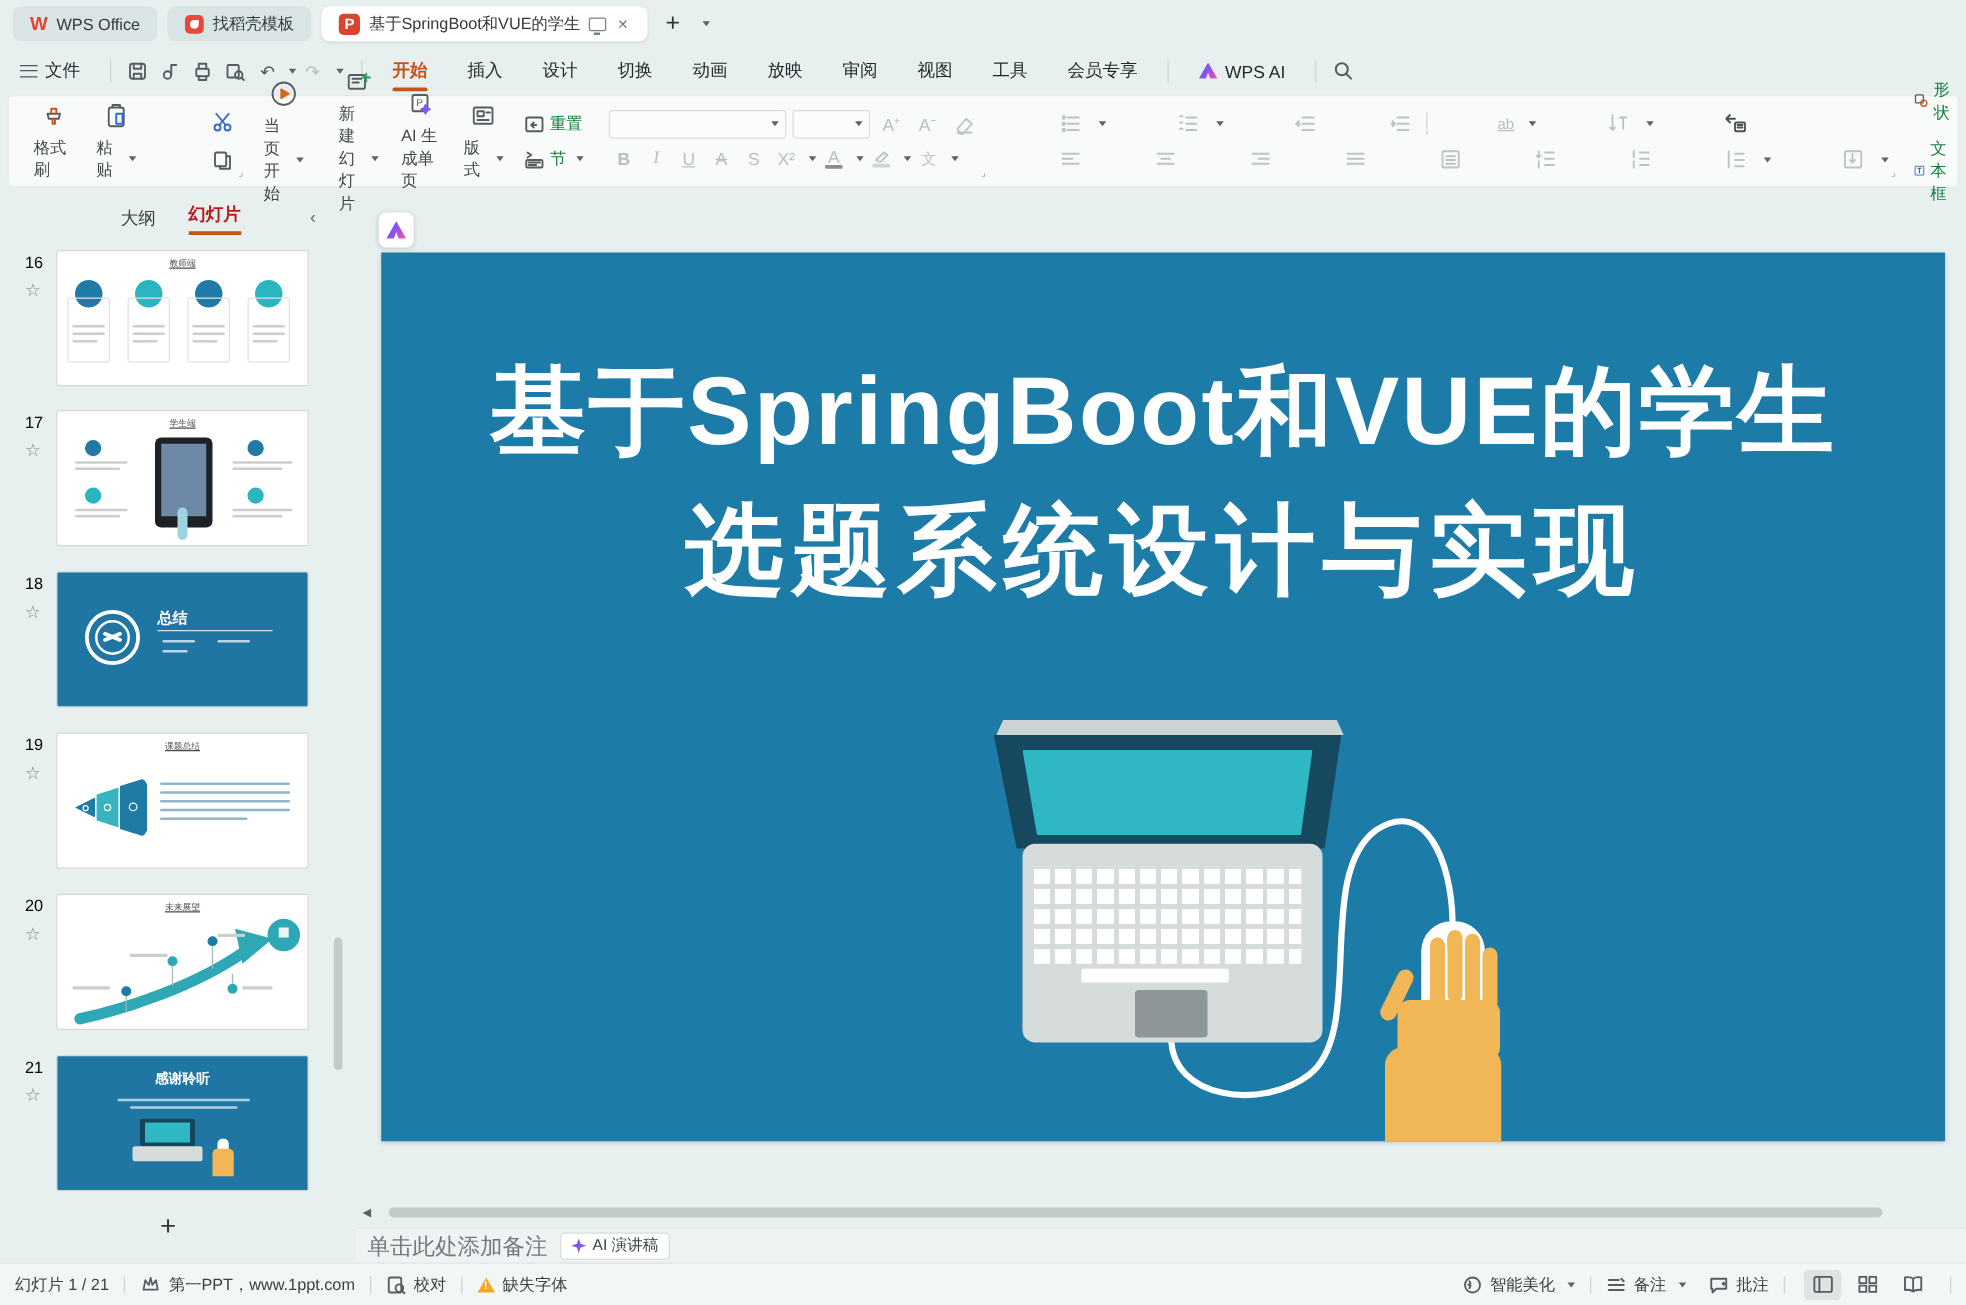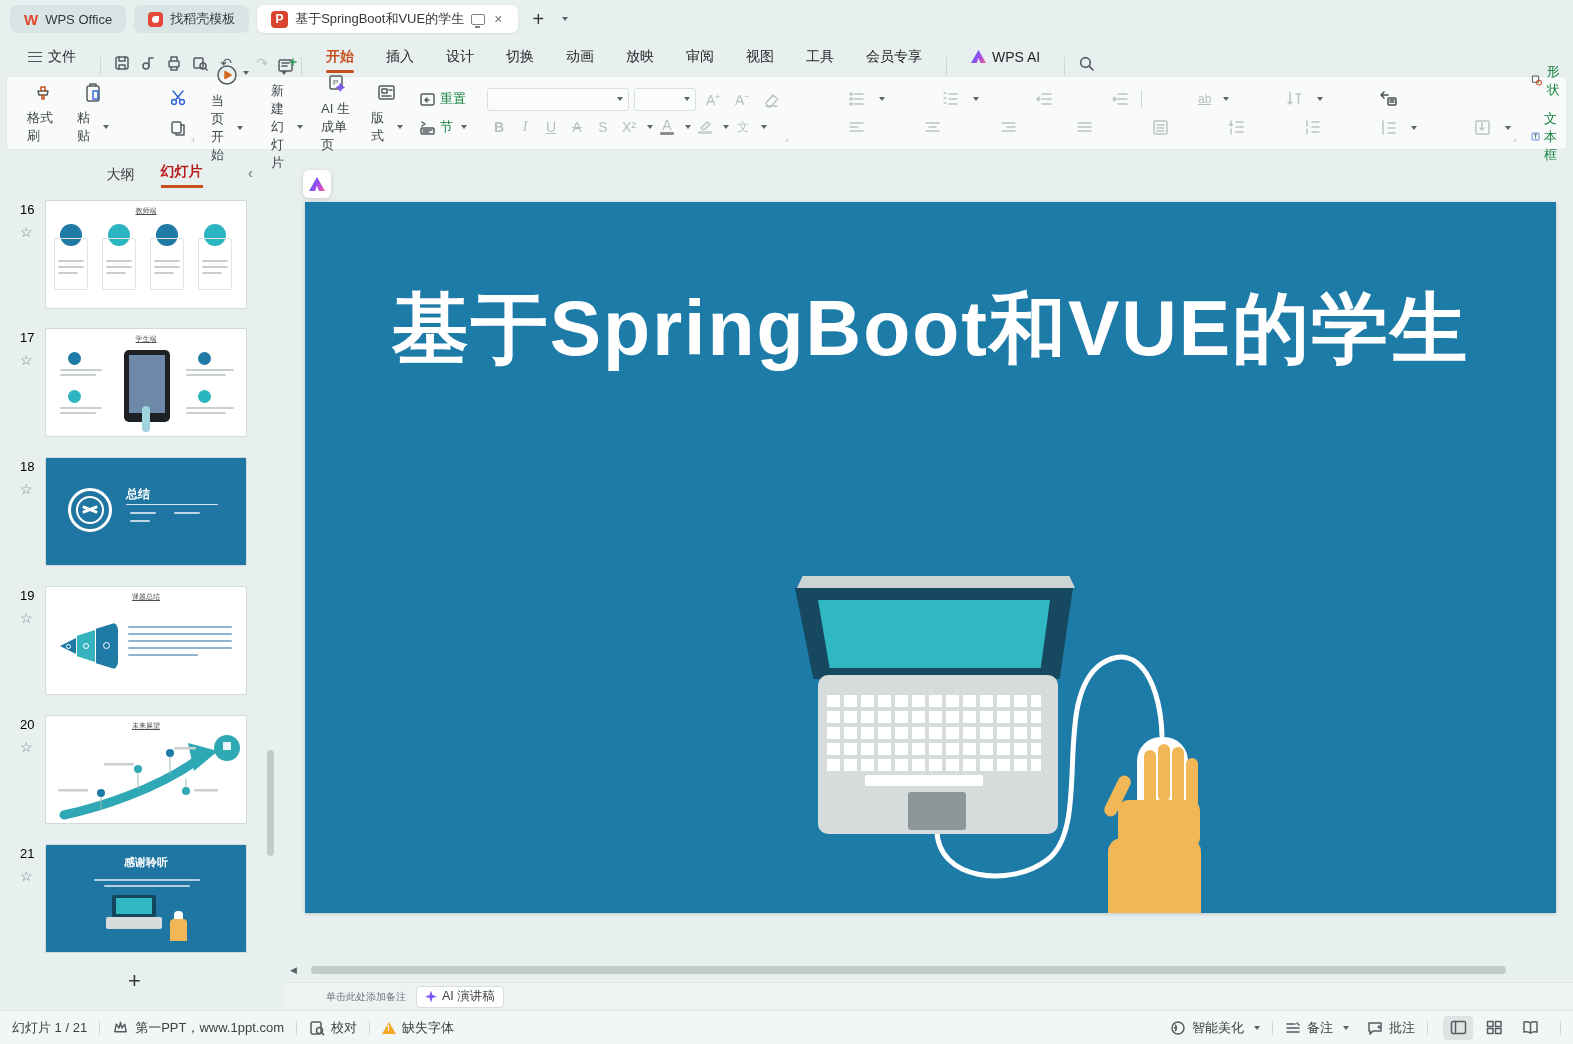--- a/index.html
+++ b/index.html
@@ -17,21 +17,21 @@
   .logo-docer { width:15px; height:15px; border-radius:4px; background:#e8473c; position:relative; }
   .logo-docer::after{content:"";position:absolute;left:4px;top:4px;width:7px;height:7px;border-radius:50% 0 50% 50%;background:#fff;}
   .logo-ppt { width:17px; height:17px; border-radius:4px; background:#d8442e; color:#fff; font-weight:bold; font-size:12px; display:flex; align-items:center; justify-content:center; }
   .mini-monitor { width:14px; height:11px; border:1.4px solid #7b8387; border-radius:2px; position:relative; }
   .mini-monitor::after{content:"";position:absolute;left:3px;bottom:-4px;width:5px;height:2px;background:#7b8387;}
   .tab-x { color:#6d7579; font-size:14px; padding:0 2px; }
   .tb-plus { font-size:20px; color:#33383b; padding:0 6px; }
   .caret { display:inline-block; width:0; height:0; border-left:3.5px solid transparent; border-right:3.5px solid transparent; border-top:4.5px solid #5c6367; margin-left:4px; }
 
   
-  .menubar { left:0; top:38px; width:1573px; height:37px; display:flex; align-items:flex-end; padding-left:26px; font-size:14px; color:#24282b; }
+  .menubar { left:0; top:38px; width:1573px; height:37px; display:flex; align-items:center; padding-left:14px; font-size:14px; color:#24282b; }
   .menu-item { padding:0 16px; height:100%; display:flex; align-items:center; position:relative; }
   .menu-item.active { color:#c6511f; font-weight:bold; }
   .menu-item.active::after { content:""; position:absolute; left:16px; right:16px; bottom:2px; height:3px; border-radius:2px; background:#c6511f; }
   .vdiv { width:1px; height:18px; background:#ccd6d5; margin:0 8px; }
   .qbtn { width:26px; height:24px; display:flex; align-items:center; justify-content:center; color:#51585c; }
   .hamburger { width:14px; height:10px; border-top:1.6px solid #51585c; border-bottom:1.6px solid #51585c; position:relative; margin-right:6px;}
   .hamburger::after{content:"";position:absolute;left:0;top:3.2px;width:14px;height:1.6px;background:#51585c;}
   .ai-tri { width:15px; height:13px; clip-path:polygon(50% 0,100% 100%,62% 100%,50% 62%,38% 100%,0 100%); background:linear-gradient(120deg,#2b6bf3,#a44bf0 55%,#f05c8e); margin-right:6px; }
 
   
@@ -43,21 +43,21 @@
   .icbox { width:22px; height:22px; display:flex; align-items:center; justify-content:center;margin-left:46px; }
   svg.ic { stroke:#565c60; fill:none; stroke-width:1.5; stroke-linecap:round; stroke-linejoin:round; }
   .combo { height:23px; background:#fbfdfc; border:1px solid #d8dfde; border-radius:3px; display:flex; align-items:center; justify-content:flex-end; padding:0 5px; }
   .fbtn { min-width:24px; height:23px; display:flex; align-items:center; justify-content:center; font-size:14px; color:#54595d; border-radius:3px; }
   .fbtn.dis, .dis { color:#b7bfbf !important; }
   .dis svg.ic { stroke:#bcc4c4; }
   .glyphbar { width:14px; height:3px; border-radius:1px; margin-top:1px; }
   .launcher { position:absolute; right:2px; bottom:0px; color:#9aa2a2; font-size:9px; transform:rotate(45deg); }
 
   
-  .side-tabs { left:12px; top:155px; width:285px; height:40px; display:flex; align-items:center; justify-content:center; gap:26px; font-size:14px; color:#3c4043; }
+  .side-tabs { left:2px; top:155px; width:285px; height:40px; display:flex; align-items:center; justify-content:center; gap:26px; font-size:14px; color:#3c4043; }
   .side-tab.active { color:#b91c1c; border-bottom:3px solid #c6511f; padding-bottom:4px; font-weight:bold; }
   .collapse { position:absolute; left:248px; top:165px; color:#5c6367; font-size:14px; }
   .thumb-row { position:absolute; left:0; width:285px; }
   .thumb-num { position:absolute; left:20px; top:2px; font-size:13px; color:#000000; }
   .thumb-star { position:absolute; left:20px; top:24px; font-size:14px; color:#7d8588; }
   .thumb { position:absolute; left:45px; top:0; width:202px; height:109px; background:#fff; border:1px solid #d2dad9; border-radius:2px; overflow:hidden; }
   .thumb.blue { background:#2076a2; }
   .t-title { text-align:center; font-size:7px; color:#4a4f52; margin-top:5px; text-decoration:underline; }
   .bar { background:#c9cfcf; height:2px; border-radius:1px; }
   .tealc { border-radius:50%; position:absolute; }
@@ -80,21 +80,21 @@
   .finger { position:absolute; width:12px; height:58px; background:#f1b757; border-radius:6px; }
   .palm { position:absolute; left:803px; top:636px; width:93px; height:75px; background:#f1b757; border-radius:14px 14px 0 0; }
   .bridge { position:absolute; left:813px; top:598px; width:82px; height:48px; background:#f1b757; border-radius:10px; }
   .thumbf { position:absolute; left:806px; top:572px; width:13px; height:44px; background:#f1b757; border-radius:7px; transform:rotate(26deg); }
 
   
   .hscroll { left:285px; top:962px; width:1288px; height:16px; display:flex; align-items:center; }
   .hs-arrow { color:#5c6367; font-size:9px; margin-left:5px; }
   .hs-handle { margin-left:14px; width:1195px; height:8px; background:#c3cbca; border-radius:4px; }
   .notesbar { left:285px; top:982px; width:1288px; height:28px; background:#edf3f2; border-top:1px solid #dde5e4; display:flex; align-items:center; padding-left:9px; gap:10px; }
-  .notes-ph { color:#72797d; font-size:10px;margin-left:32px; }
+  .notes-ph { color:#72797d; font-size:18px; }
   .ai-speech { display:flex; align-items:center; gap:5px; background:#fff; border:1px solid #d6dedd; border-radius:4px; height:22px; padding:0 8px; font-size:12.5px; color:#3c4043; }
   .spark { width:12px; height:12px; background:#8059f2; clip-path:polygon(50% 0,62% 38%,100% 50%,62% 62%,50% 100%,38% 62%,0 50%,38% 38%); }
   .statusbar { left:0; top:1010px; width:1573px; height:34px; background:#f2f7f6; border-top:1px solid #dde5e4; display:flex; align-items:center; padding:0 12px; font-size:13px; color:#3c4043; }
   .sb-sep { width:1px; height:14px; background:#ccd6d5; margin:0 12px; }
   .sb-item { display:flex; align-items:center; gap:6px; }
   .warn-tri { width:0; height:0; border-left:7px solid transparent; border-right:7px solid transparent; border-bottom:12px solid #f5a623; position:relative; }
   .warn-tri::after { content:"!"; position:absolute; left:-2px; top:1px; color:#fff; font-size:9px; font-weight:bold; }
   .view-btn { width:30px; height:24px; display:flex; align-items:center; justify-content:center; border-radius:4px; margin:0 3px; }
   .view-btn.sel { background:#dde4e3; }
 </style>
@@ -665,20 +665,21 @@
 
 <span class="abs" style="left:128px; top:968px; font-size:22px; color:#33383b;">+</span>
 <div class="abs" style="left:267px; top:750px; width:7px; height:106px; background:#c3cbca; border-radius:4px;"></div>
 
 <div class="abs ai-float">
     <span class="ai-tri"></span>
   </div>
 
 <div class="abs slide">
   <div class="s-title" style="top:76px; font-size:77px;">基于SpringBoot和VUE的学生</div>
+  <div class="s-title" style="top:186px; font-size:79px; letter-spacing:6px;">选题系统设计与实现</div>
 
   <svg class="abs" style="left:0;top:0;" width="1251" height="711" viewBox="0 0 1251 711">
     <path d="M 632 628 C 632 678, 705 686, 742 658 C 788 624, 746 498, 796 462 C 836 436, 856 488, 857 534" stroke="#ffffff" stroke-width="5" fill="none" stroke-linecap="round"></path>
   </svg>
 
   <div class="lap-top"></div>
   <div class="lap-screen"></div>
   <div class="lap-glass"></div>
   <div class="lap-body"></div>
   <div class="lap-keys"></div>

